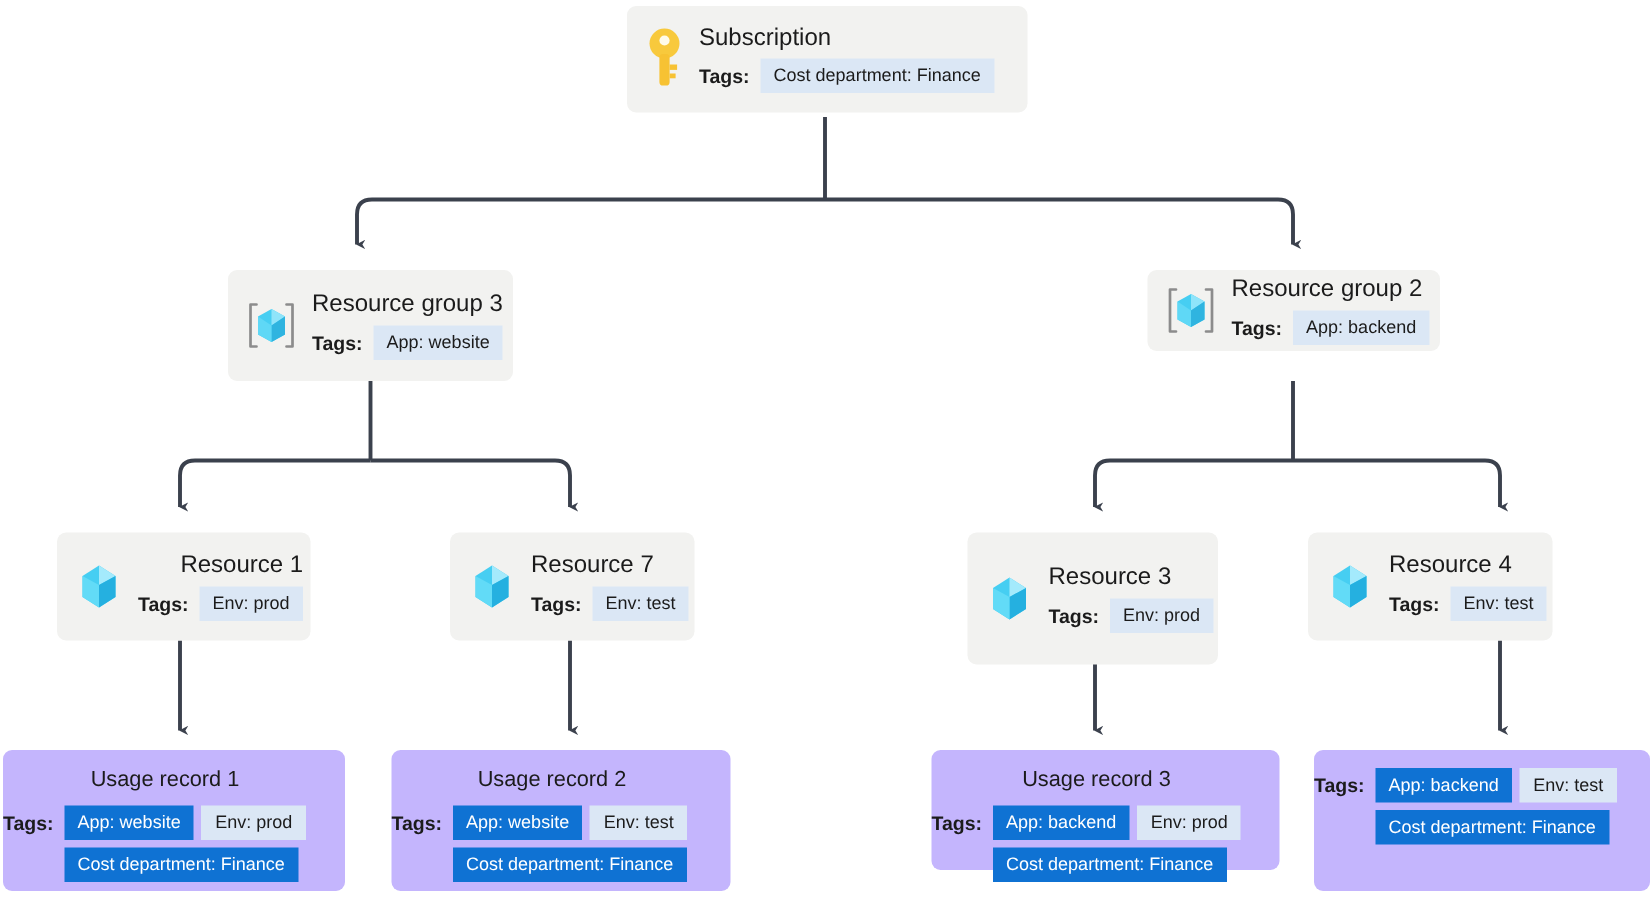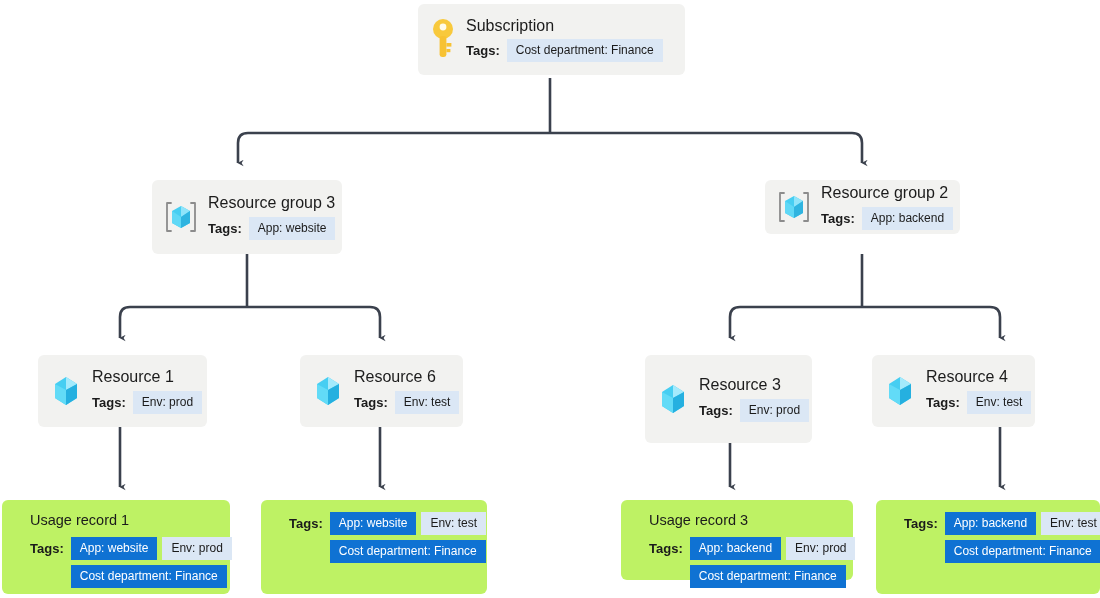--- a/index.html
+++ b/index.html
@@ -72,24 +72,25 @@
     color: #1b1b1b;
   }
   .chip-solid {
     background: #0f72d3;
     color: #ffffff;
   }
 
   
   .record {
     position: absolute;
-    background: #bef264;
+    background: #c4b5fd;
     border-radius: 6px;
     box-sizing: border-box;
-    padding: 12px 12px 12px 28px;
+    padding: 12px 12px 12px 0;
+    text-align: center;
   }
   .record-title {
     font-size: 14.5px;
     color: #1b1b1b;
     margin-bottom: 9px;
     white-space: nowrap;
   }
   .record-rows {
     display: flex;
     flex-direction: column;
@@ -212,21 +213,21 @@
       <span class="node-text">
         <span class="node-title">Resource group 2</span>
         <span class="tag-line">
           <span class="tag-label">Tags:</span>
           <span class="chip chip-light">App: backend</span>
         </span>
       </span>
     </div>
   </div>
 
-  <div class="node" style="left:38px; top:355px; width:169px; height:72px;">
+  <div class="node" style="left:38px; top:355px; width:169px; height:72px;text-align:right;">
     <div class="node-inner">
       <span class="node-icon">
         <svg width="32" height="36" viewBox="0 0 32 36">
           <path d="M16 4 L27 11 L27 25 L16 32 L5 25 L5 11 Z" fill="#46cef2"></path>
           <path d="M16 4 L27 11 L16 17 Z" fill="#a4eafc"></path>
           <path d="M16 17 L27 11 L27 25 L16 32 Z" fill="#25b0e0"></path>
           <path d="M5 11 L16 17 L16 32 L5 25 Z" fill="#62dbf7"></path>
         </svg>
       </span>
       <span class="node-text">
@@ -243,21 +244,21 @@
     <div class="node-inner">
       <span class="node-icon">
         <svg width="32" height="36" viewBox="0 0 32 36">
           <path d="M16 4 L27 11 L27 25 L16 32 L5 25 L5 11 Z" fill="#46cef2"></path>
           <path d="M16 4 L27 11 L16 17 Z" fill="#a4eafc"></path>
           <path d="M16 17 L27 11 L27 25 L16 32 Z" fill="#25b0e0"></path>
           <path d="M5 11 L16 17 L16 32 L5 25 Z" fill="#62dbf7"></path>
         </svg>
       </span>
       <span class="node-text">
-        <span class="node-title">Resource 6</span>
+        <span class="node-title">Resource 7</span>
         <span class="tag-line">
           <span class="tag-label">Tags:</span>
           <span class="chip chip-light">Env: test</span>
         </span>
       </span>
     </div>
   </div>
 
   <div class="node" style="left:645px; top:355px; width:167px; height:88px;">
     <div class="node-inner">
@@ -310,20 +311,21 @@
         </span>
       </div>
       <div class="record-row">
         <span class="tag-label record-spacer" style="visibility:hidden;">Tags:</span>
         <span class="chip chip-solid">Cost department: Finance</span>
       </div>
     </div>
   </div>
 
   <div class="record" style="left:261px; top:500px; width:226px; height:94px;">
+    <div class="record-title">Usage record 2</div>
     <div class="record-rows">
       <div class="record-row">
         <span class="tag-label">Tags:</span>
         <span class="chip-gap">
           <span class="chip chip-solid">App: website</span>
           <span class="chip chip-light">Env: test</span>
         </span>
       </div>
       <div class="record-row">
         <span class="tag-label record-spacer" style="visibility:hidden;">Tags:</span>

